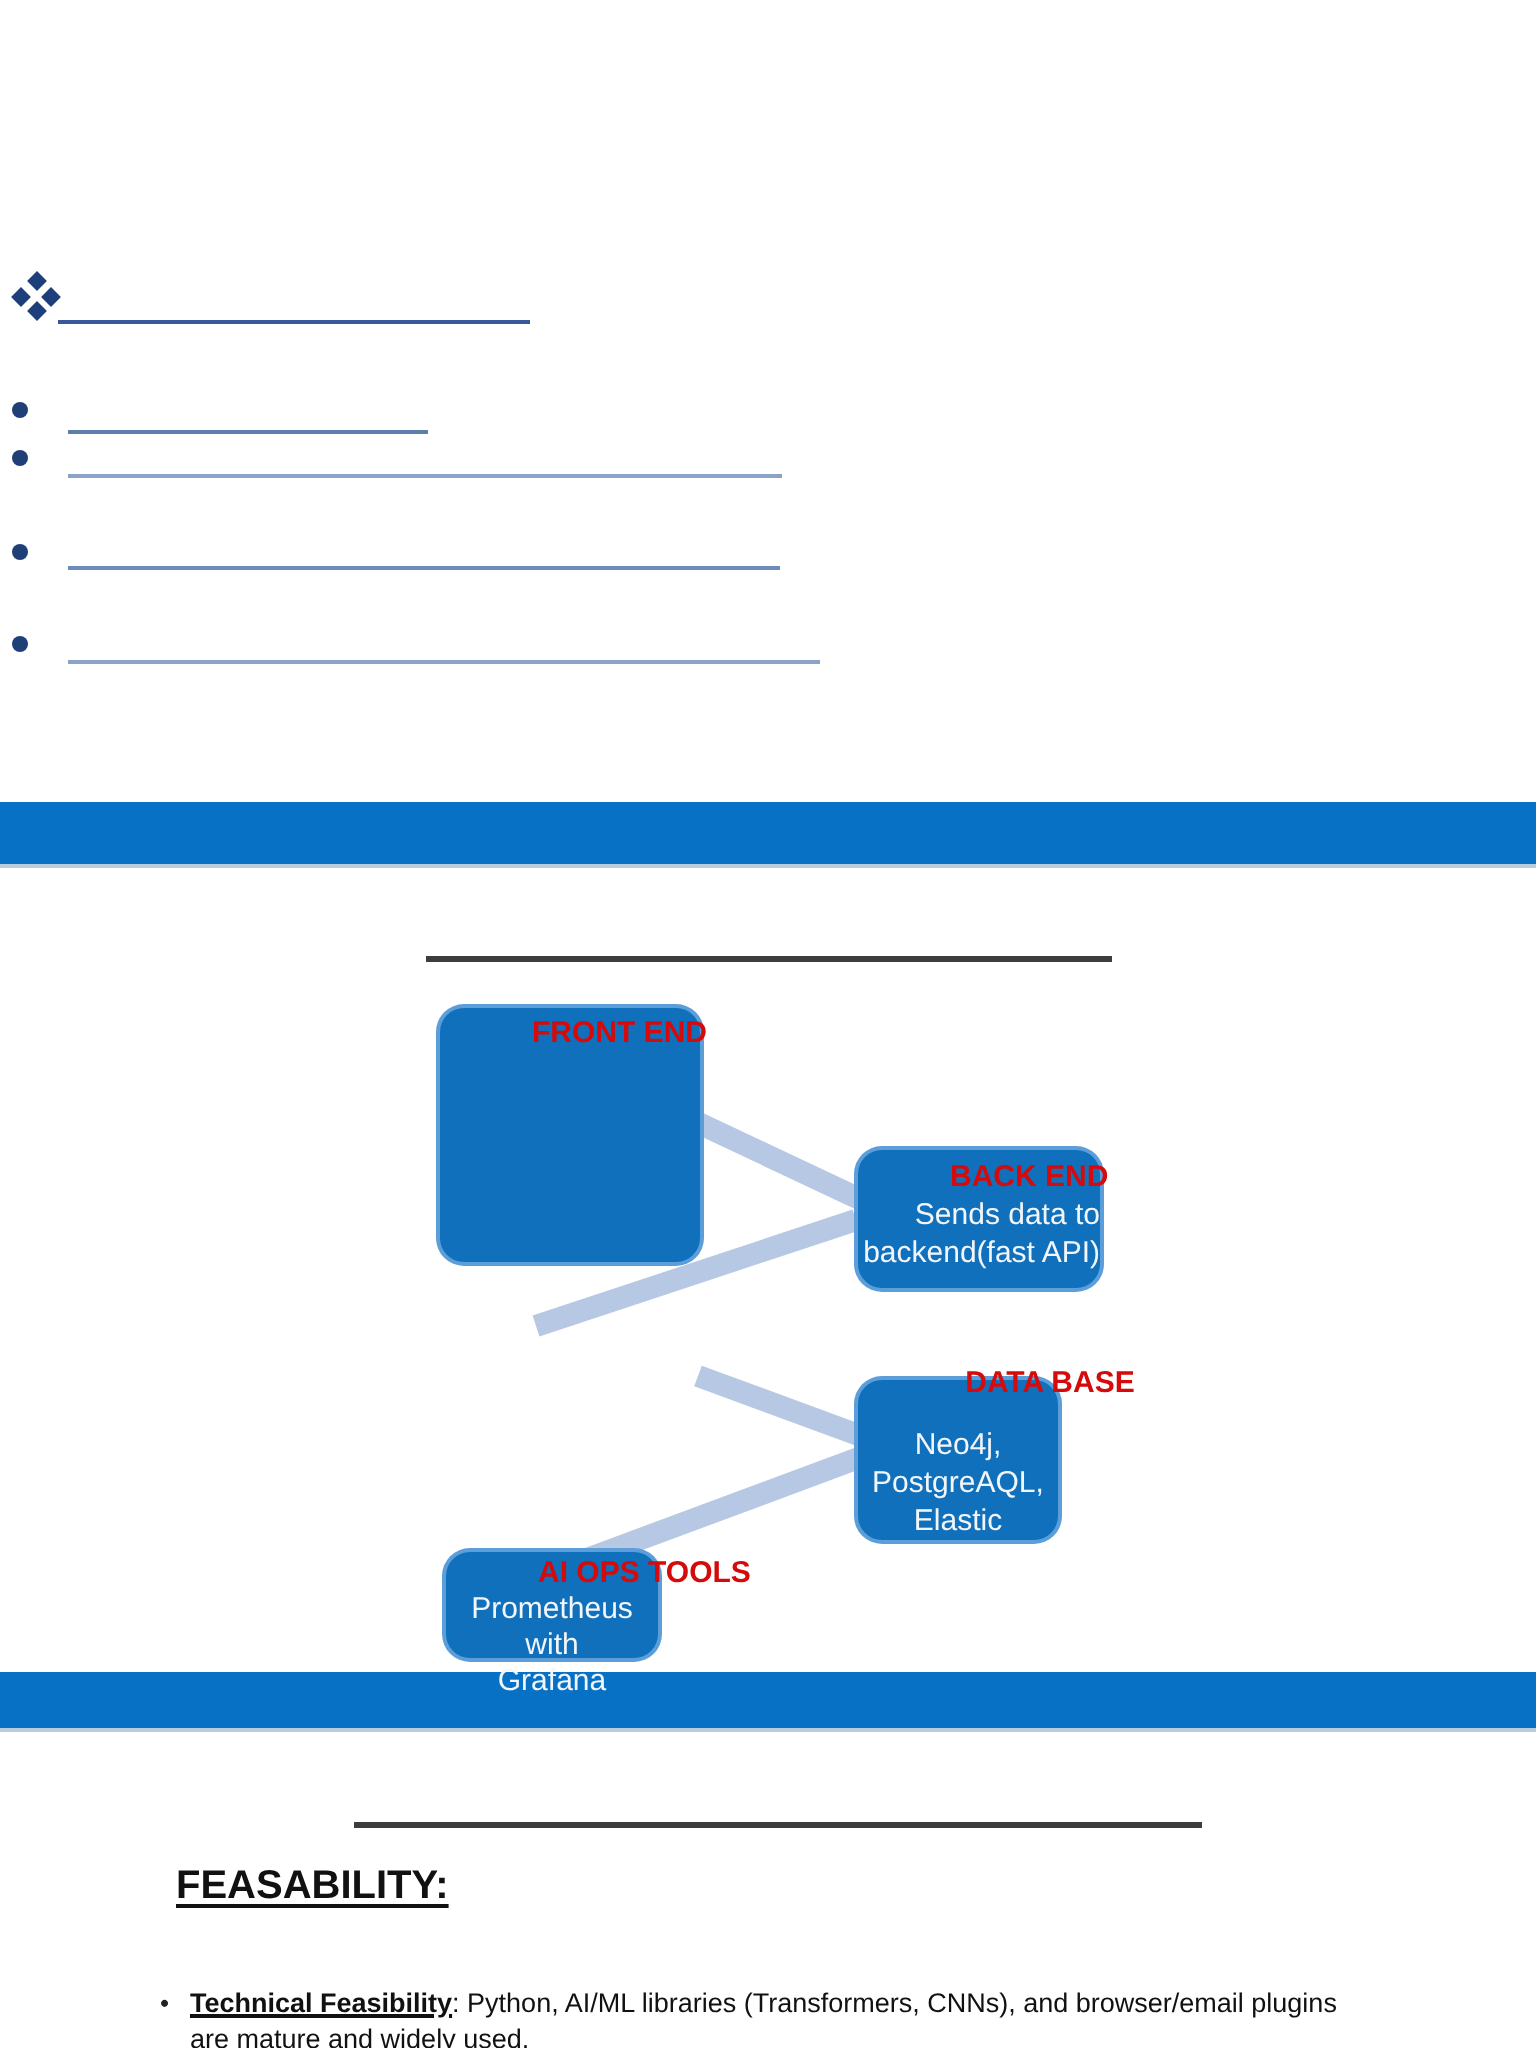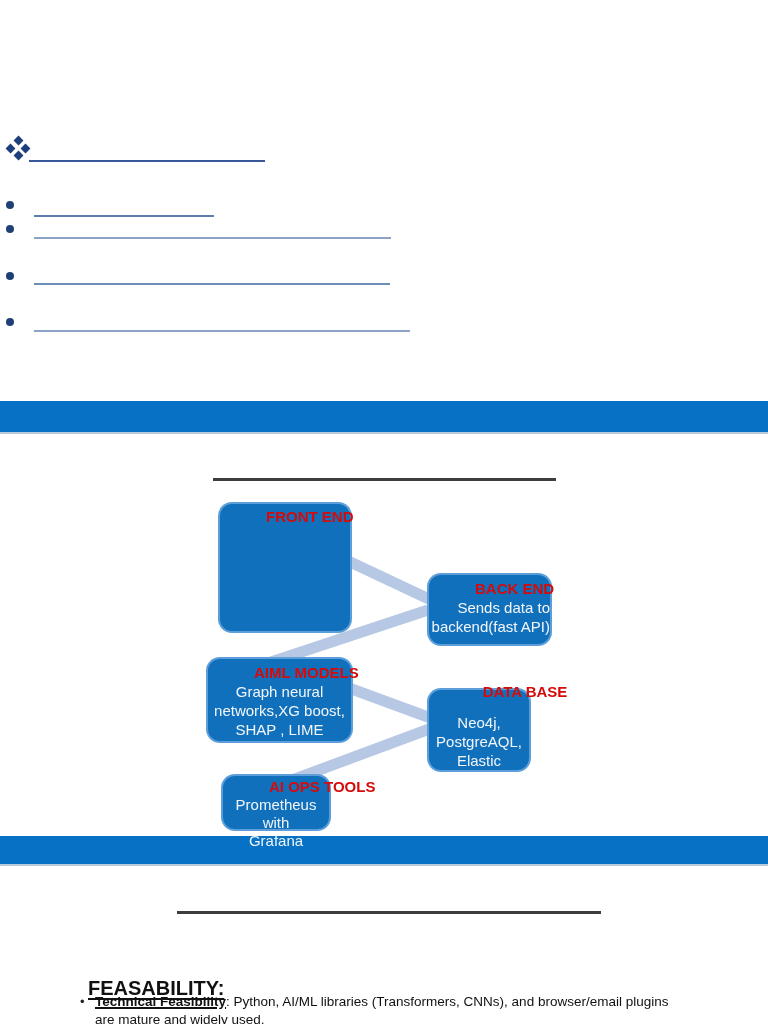--- a/index.html
+++ b/index.html
@@ -57,21 +57,21 @@
   .dbox-aiml{left:206px;top:657px;width:147px;height:86px;padding-top:4px;}
   .dbox-aiml .box-body{line-height:19px;}
   .dbox-db{left:427px;top:688px;width:104px;height:84px;}
   .dbox-db .box-title{position:absolute;top:-8px;left:0;width:100%;}
   .dbox-db .box-clip{position:absolute;top:11px;left:0;width:100%;height:69px;overflow:hidden;}
   .dbox-db .box-body{line-height:19px;margin-top:12px;}
   .dbox-aiops{left:221px;top:774px;width:110px;height:57px;padding-top:1px;}
   .dbox-aiops .box-body{line-height:18px;}
   
   .feas-head{
-    position:absolute;left:88px;top:977px;
+    position:absolute;left:88px;top:932px;
     font-size:20px;font-weight:bold;color:#111;
     text-decoration:underline;text-decoration-thickness:2px;text-underline-offset:3px;
   }
   .feas-dot{position:absolute;left:80px;top:994px;font-size:13px;color:#222;}
   .feas-text{
     position:absolute;left:95px;top:993px;width:575px;
     font-size:13.5px;line-height:18px;color:#111;
   }
   .feas-text .lbl{font-weight:bold;text-decoration:underline;text-decoration-thickness:1.5px;text-align:center;}
 </style>
@@ -115,26 +115,20 @@
   <div class="dbox dbox-front">
     <div class="box-title">FRONT END</div>
   </div>
 
   <div class="dbox dbox-back">
     <div class="box-title">BACK END</div>
     <div class="box-body">Sends data to
 backend(fast API)</div>
   </div>
 
-  <div class="dbox dbox-aiml">
-    <div class="box-title">AIML MODELS</div>
-    <div class="box-body">Graph neural
-networks,XG boost,
-SHAP , LIME</div>
-  </div>
 
   <div class="dbox dbox-db">
     <div class="box-title">DATA BASE</div>
     <div class="box-clip">
         <div class="box-body">Neo4j,
 PostgreAQL,
 Elastic
 Search</div>
       </div>
   </div>

